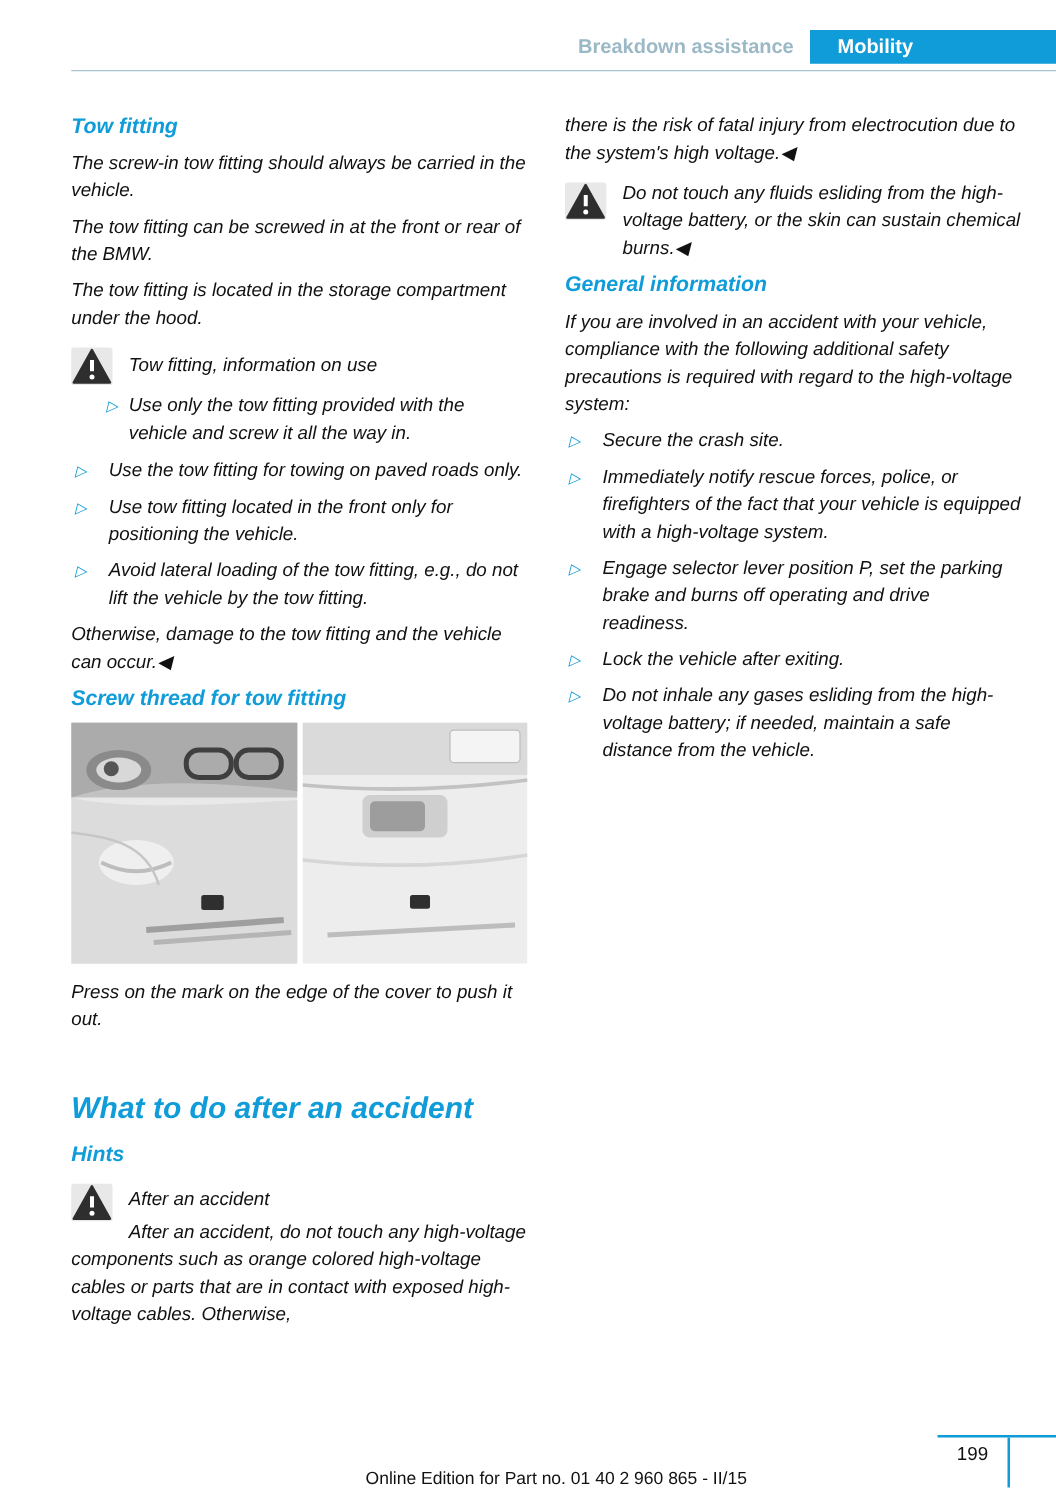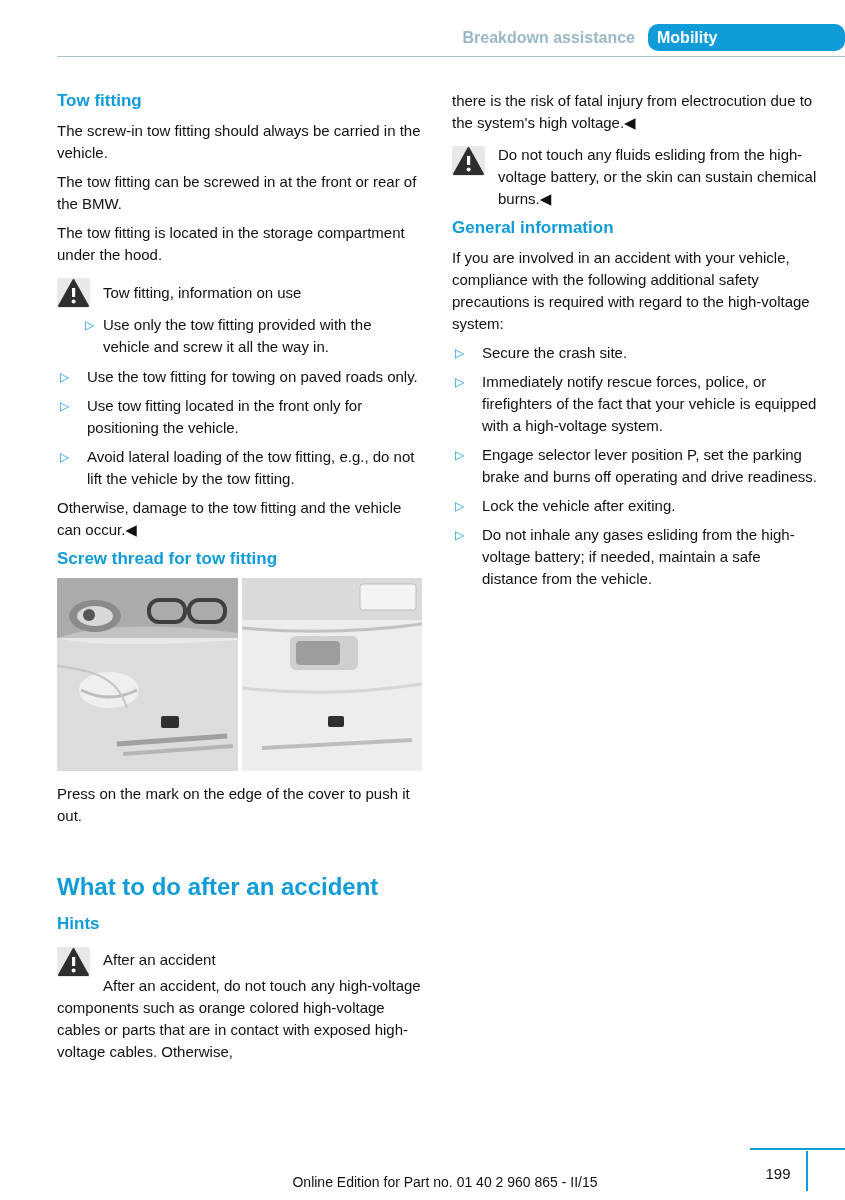--- a/index.html
+++ b/index.html
@@ -22,31 +22,31 @@
     position:absolute;top:24px;left:57px;right:0;height:27px;
     display:flex;justify-content:flex-end;align-items:stretch;
   }
   .breadcrumb{
     color:var(--breadcrumb);font-weight:bold;font-size:16px;line-height:27px;
     margin-right:13px;
     margin-left:24px;
   }
   .tab{
     background:var(--accent);color:#ffffff;font-weight:bold;font-size:16px;
-    line-height:27px;width:197px;padding-left:9px;border-radius:10px;
+    line-height:27px;width:197px;padding-left:22px;
   }
   .header-rule{
     position:absolute;top:56px;left:57px;right:0;height:0;
     border-top:1px solid var(--rule);
   }
   
   .columns{
     position:absolute;top:90px;left:57px;display:flex;gap:30px;
   }
-  .col{width:365px;font-size:15px;line-height:22px;}
+  .col{width:365px;font-size:15px;line-height:22px;font-style:italic;}
   h1.big-title{
     color:var(--accent);font-size:24px;line-height:28px;font-weight:bold;
     margin:46px 0 12px 0;
   }
   h2.section-title{
     color:var(--accent);font-size:17px;line-height:22px;font-weight:bold;
     margin:0 0 8px 0;
   }
   h2.section-title.gap-top{}
   p.para{margin:0 0 7px 0;}
@@ -74,21 +74,21 @@
   .photos{display:flex;gap:4px;margin:6px 0 12px 0;}
   .photos svg{display:block;}
   
   .footer-text{
     position:absolute;left:0;right:0;bottom:10px;text-align:center;
     font-size:14px;color:#111111;padding-left:45px;
   }
   .pageno-block{
     position:absolute;right:0;bottom:8px;width:95px;height:44px;
     border-top:2px solid var(--accent);
-    display:flex;align-items:center;
+    display:flex;align-items:flex-start;
   }
   .pageno{flex:0 0 56px;text-align:center;font-size:15px;padding-top:5px;color:#111;}
   .pageno-vline{width:2px;height:40px;background:var(--accent);}
 </style>
 </head>
 <body>
 
 <div class="header">
   <span class="breadcrumb">Breakdown assistance</span>
   <span class="tab">Mobility</span>

